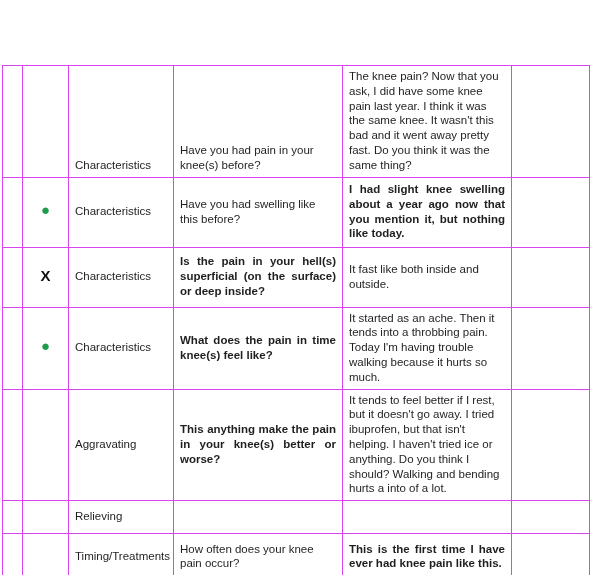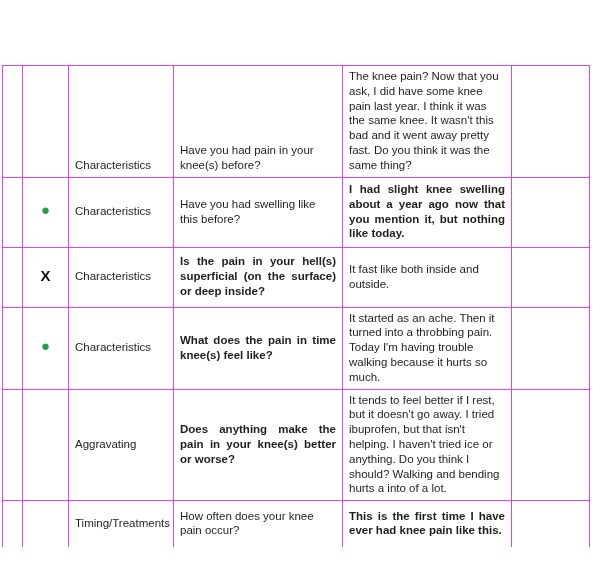--- a/index.html
+++ b/index.html
@@ -122,33 +122,41 @@
         <td class="cell-check"></td>
       </tr>
 
       <tr class="r4">
         <td class="cell-spacer"></td>
         <td class="cell-mark">
           <span class="dot" style="color: rgb(30, 155, 76);">●</span>
         </td>
         <td class="cell-category">Characteristics</td>
         <td class="cell-question justify q-large">What does the pain in time knee(s) feel like?</td>
-        <td class="cell-answer">It started as an ache. Then it turned into a throbbing pain. Today I'm having trouble walking because it hurts so much.</td>
+        <td class="cell-answer">It started as an ache. Then it tends into a throbbing pain. Today I'm having trouble walking because it hurts so much.</td>
         <td class="cell-check"></td>
       </tr>
 
       <tr class="r5">
         <td class="cell-spacer"></td>
         <td class="cell-mark"></td>
         <td class="cell-category">Aggravating</td>
-        <td class="cell-question justify">Does anything make the pain in your knee(s) better or worse?</td>
+        <td class="cell-question justify">This anything make the pain in your knee(s) better or worse?</td>
         <td class="cell-answer">It tends to feel better if I rest, but it doesn't go away. I tried ibuprofen, but that isn't helping. I haven't tried ice or anything. Do you think I should? Walking and bending hurts a into of a lot.</td>
         <td class="cell-check"></td>
       </tr>
 
+      <tr class="r6">
+        <td class="cell-spacer"></td>
+        <td class="cell-mark"></td>
+        <td class="cell-category">Relieving</td>
+        <td class="cell-question"></td>
+        <td class="cell-answer"></td>
+        <td class="cell-check"></td>
+      </tr>
 
       <tr class="r7">
         <td class="cell-spacer"></td>
         <td class="cell-mark"></td>
         <td class="cell-category">Timing/Treatments</td>
         <td class="cell-question">How often does your knee pain occur?</td>
         <td class="cell-answer justify">This is the first time I have ever had knee pain like this.</td>
         <td class="cell-check"></td>
       </tr>
     </tbody>

